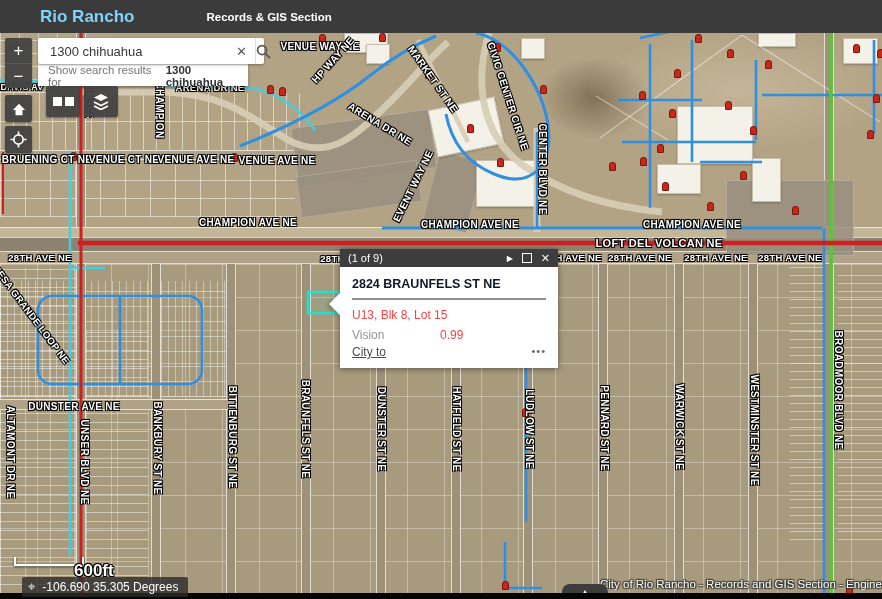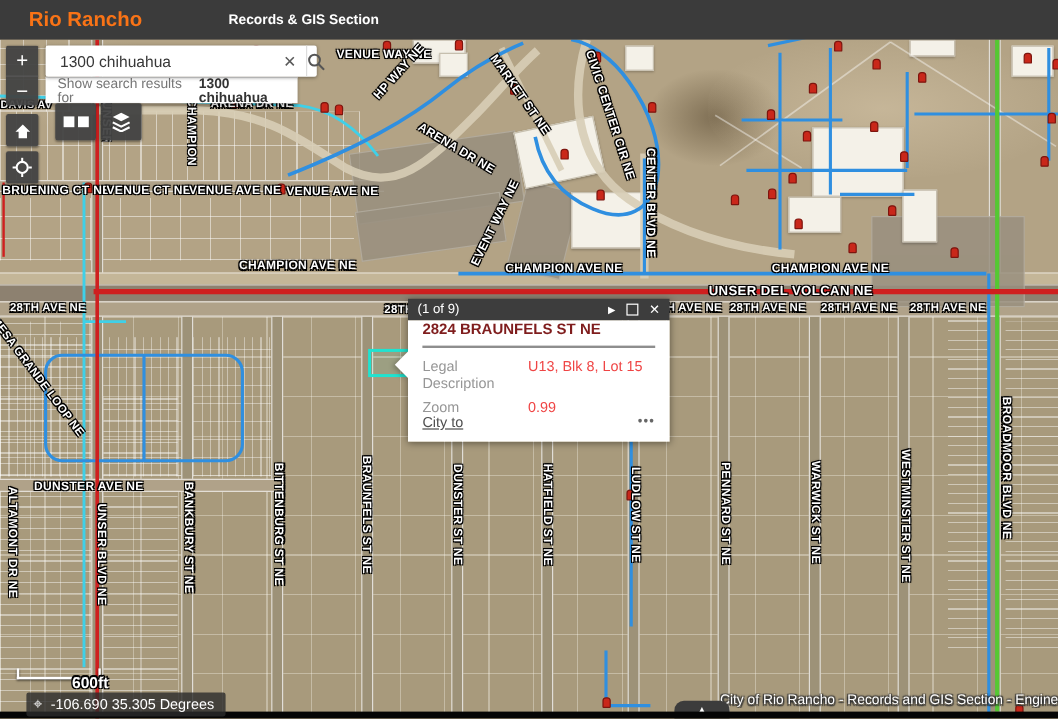--- a/index.html
+++ b/index.html
@@ -6,21 +6,21 @@
   body{width:882px;height:599px;position:relative;overflow:hidden;
        font-family:"Liberation Sans",sans-serif;background:#b3a385;}
   
   #header{position:absolute;left:0;top:0;width:882px;height:33px;background:#3b3b3b;
           z-index:100;display:flex;align-items:center;}
   .logo{display:flex;align-items:center;margin-left:22px;}
   .logo .vision{color:#3db54a;font-size:17px;font-weight:bold;letter-spacing:.3px;}
   .logo .view{color:#29a8e0;font-size:17px;font-weight:bold;letter-spacing:.3px;}
   .logo .sm{color:#29a8e0;font-size:7px;vertical-align:super;margin-left:1px;}
   .logo svg{margin:0 3px;}
-  .app-title{color:#f97316;font-size:17px;font-weight:bold;margin-left:24px;}
+  .app-title{color:#7dd3fc;font-size:17px;font-weight:bold;margin-left:40px;}
   .section{color:#fff;font-size:11.5px;font-weight:bold;margin-left:72px;}
   
   #map{position:absolute;left:0;top:33px;width:882px;height:566px;background:#b3a385;overflow:hidden;}
   .patch,.g-blk,.street-v,.street-h,.dense,.bld,.park{position:absolute;}
   .g-blk,.street-v,.street-h,.dense{z-index:1;}
   .patch{z-index:0;border-radius:45%;}
   .street-v{width:8px;background:#9d9278;border-left:1px solid rgba(255,255,255,.7);
             border-right:1px solid rgba(255,255,255,.7);}
   .street-h{background:#b0a289;border-top:1px solid rgba(255,255,255,.65);
             border-bottom:1px solid rgba(255,255,255,.65);}
@@ -58,36 +58,36 @@
   #popup{position:absolute;left:340px;top:216px;width:218px;z-index:20;
          box-shadow:0 1px 6px rgba(0,0,0,.45);}
   #popup-header{height:18px;background:#3d3d3d;color:#fff;font-size:11px;display:flex;
          align-items:center;padding:0 8px;}
   #popup-header .ph-icons{margin-left:auto;display:flex;align-items:center;gap:9px;}
   #popup-header .ph-icons span{cursor:pointer;display:flex;align-items:center;}
   #pop-arrow{font-size:8px;}
   #pop-max{width:8px;height:8px;border:1.5px solid #fff;display:inline-block;}
   #pop-close{font-size:11px;}
   #popup-body{background:#fff;height:101px;position:relative;padding:0 12px;}
-  #popup-title{font-size:12.5px;font-weight:bold;color:#7f1d1d;}
+  #popup-title{font-size:12.5px;font-weight:bold;color:#0f172a;padding-top:10px;}
   #popup-hr{border-bottom:2px solid #8e8e8e;margin:7px 0 8px 0;}
   .prow{display:flex;font-size:12px;margin-bottom:6px;}
   .prow .pl{width:88px;color:#969696;}
   .prow .pv{color:#ef4444;}
   #popup-foot{position:absolute;left:12px;right:12px;bottom:9px;display:flex;font-size:12px;}
   #zoomto{color:#4d4d4d;text-decoration:underline;cursor:pointer;}
   #pop-more{margin-left:auto;color:#666;letter-spacing:1px;cursor:pointer;font-size:11px;}
   #popup-tail{position:absolute;left:-11px;top:44px;width:0;height:0;
       border-top:11px solid transparent;border-bottom:11px solid transparent;
       border-right:11px solid #fff;filter:drop-shadow(-2px 1px 2px rgba(0,0,0,.25));}
   
   #scalebar{position:absolute;left:14px;top:524px;width:66px;height:7px;z-index:15;
       border-left:2px solid #fff;border-right:2px solid #fff;border-bottom:2px solid #fff;
       filter:drop-shadow(0 1px 1px rgba(0,0,0,.7));}
-  #scale-label{position:absolute;left:60px;top:528px;z-index:15;color:#fff;font-size:13px;
+  #scale-label{position:absolute;left:74px;top:528px;z-index:15;color:#fff;font-size:17px;
       font-weight:bold;text-shadow:-1px -1px 0 #000,1px -1px 0 #000,-1px 1px 0 #000,1px 1px 0 #000;text-align:right;}
   #coords{position:absolute;left:22px;top:544px;height:20px;background:rgba(42,42,42,.8);z-index:41;
       border-radius:2px;display:flex;align-items:center;color:#fff;font-size:12px;padding:0 10px 0 6px;}
   #coords .cross{font-size:13px;margin-right:7px;color:#e8e8e8;}
   #attribution{position:absolute;left:600px;top:545px;width:282px;z-index:15;color:#fff;
       font-size:11.5px;white-space:nowrap;overflow:hidden;
       text-shadow:-1px -1px 1px #333,1px -1px 1px #333,-1px 1px 1px #333,1px 1px 1px #333;}
   #attr-tab{position:absolute;left:562px;top:551px;width:46px;height:15px;background:#3c3c3c;z-index:16;
       border-radius:8px 8px 0 0;display:flex;align-items:center;justify-content:center;
       color:#fff;font-size:7px;cursor:pointer;}
@@ -242,21 +242,21 @@
       <div class="slabel" style="left: 22px; top: 87px; font-size: 9px; transform: translate(-50%, -50%) rotate(0deg);">DAVIS AV</div>
       <div class="slabel" style="left: 320px; top: 46px; transform: translate(-50%, -50%) rotate(0deg);">VENUE WAY NE</div>
       <div class="slabel" style="left: 210px; top: 87px; font-size: 9.5px; transform: translate(-50%, -50%) rotate(0deg);">ARENA DR NE</div>
       <div class="slabel" style="left: 47px; top: 159px; transform: translate(-50%, -50%) rotate(0deg);">BRUENING CT NE</div>
       <div class="slabel" style="left: 124px; top: 159px; transform: translate(-50%, -50%) rotate(0deg);">VENUE CT NE</div>
       <div class="slabel" style="left: 196px; top: 159px; transform: translate(-50%, -50%) rotate(0deg);">VENUE AVE NE</div>
       <div class="slabel" style="left: 277px; top: 160px; transform: translate(-50%, -50%) rotate(0deg);">VENUE AVE NE</div>
       <div class="slabel" style="left: 248px; top: 222px; transform: translate(-50%, -50%) rotate(0deg);">CHAMPION AVE NE</div>
       <div class="slabel" style="left: 470px; top: 224px; transform: translate(-50%, -50%) rotate(0deg);">CHAMPION AVE NE</div>
       <div class="slabel" style="left: 692px; top: 224px; transform: translate(-50%, -50%) rotate(0deg);">CHAMPION AVE NE</div>
-      <div class="slabel" style="left: 659px; top: 243px; font-size: 11px; transform: translate(-50%, -50%) rotate(0deg);">UNSER DEL VOLCAN NE</div>
+      <div class="slabel" style="left: 659px; top: 243px; font-size: 11px; transform: translate(-50%, -50%) rotate(0deg);">LOFT DEL VOLCAN NE</div>
       <div class="slabel" style="left: 40px; top: 257px; font-size: 9.5px; transform: translate(-50%, -50%) rotate(0deg);">28TH AVE NE</div>
       <div class="slabel" style="left: 352px; top: 258px; font-size: 9.5px; transform: translate(-50%, -50%) rotate(0deg);">28TH AVE NE</div>
       <div class="slabel" style="left: 570px; top: 257px; font-size: 9.5px; transform: translate(-50%, -50%) rotate(0deg);">28TH AVE NE</div>
       <div class="slabel" style="left: 640px; top: 257px; font-size: 9.5px; transform: translate(-50%, -50%) rotate(0deg);">28TH AVE NE</div>
       <div class="slabel" style="left: 716px; top: 257px; font-size: 9.5px; transform: translate(-50%, -50%) rotate(0deg);">28TH AVE NE</div>
       <div class="slabel" style="left: 790px; top: 257px; font-size: 9.5px; transform: translate(-50%, -50%) rotate(0deg);">28TH AVE NE</div>
       <div class="slabel" style="left: 74px; top: 406px; transform: translate(-50%, -50%) rotate(0deg);">DUNSTER AVE NE</div>
       <div class="slabel vert" style="left: 159px; top: 110px; transform: translate(-50%, -50%) rotate(0deg);">CHAMPION</div>
       <div class="slabel vert" style="left: 88px; top: 84px; height: 34px; overflow: hidden; transform: translate(-50%, 0px);">UNSER BLVD NE</div>
       <div class="slabel vert" style="left: 542px; top: 169px; transform: translate(-50%, -50%) rotate(0deg);">CENTER BLVD NE</div>
@@ -287,25 +287,24 @@
       <span class="ph-icons">
         <span id="pop-arrow">▶</span>
         <span id="pop-max"></span>
         <span id="pop-close">✕</span>
       </span>
     </div>
     <div id="popup-body">
       <div id="popup-title">2824 BRAUNFELS ST NE</div>
       <div id="popup-hr"></div>
       <div class="prow">
-        <span class="pl">Legal Description</span>
         <span class="pv">U13, Blk 8, Lot 15</span>
       </div>
       <div class="prow">
-        <span class="pl">Zoom</span>
+        <span class="pl">Vision</span>
         <span class="pv">0.99</span>
       </div>
       <div id="popup-foot">
         <span id="zoomto">City to</span>
         <span id="pop-more">•••</span>
       </div>
     </div>
   </div>
 
   <div id="zoombox">

